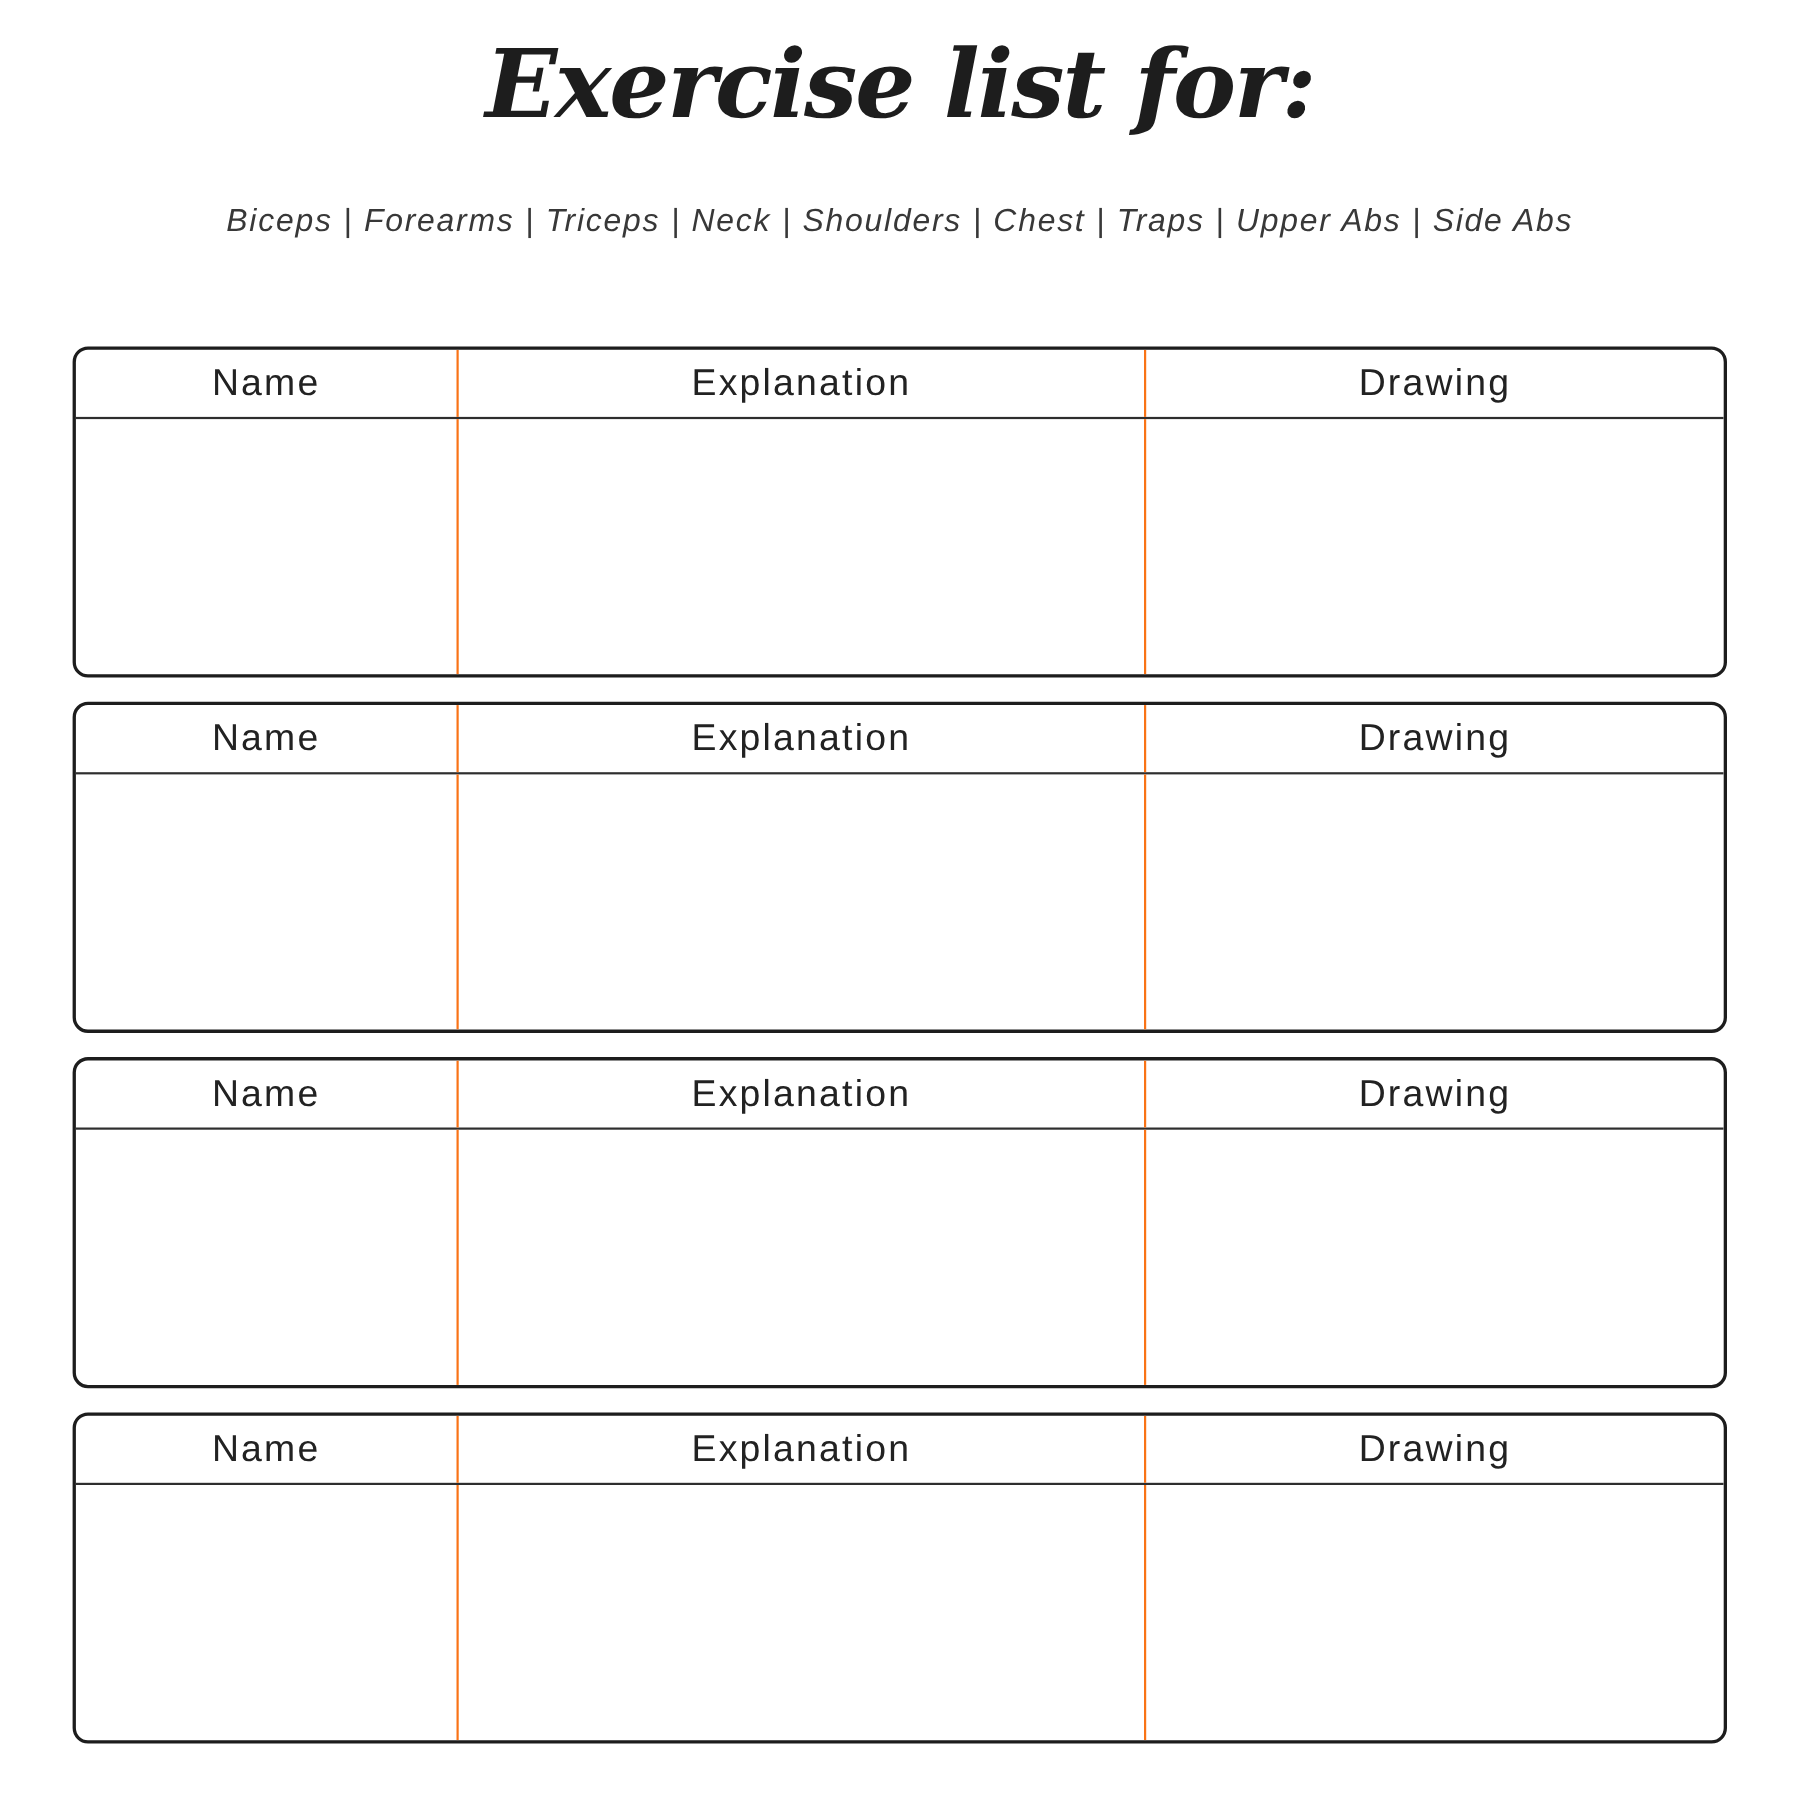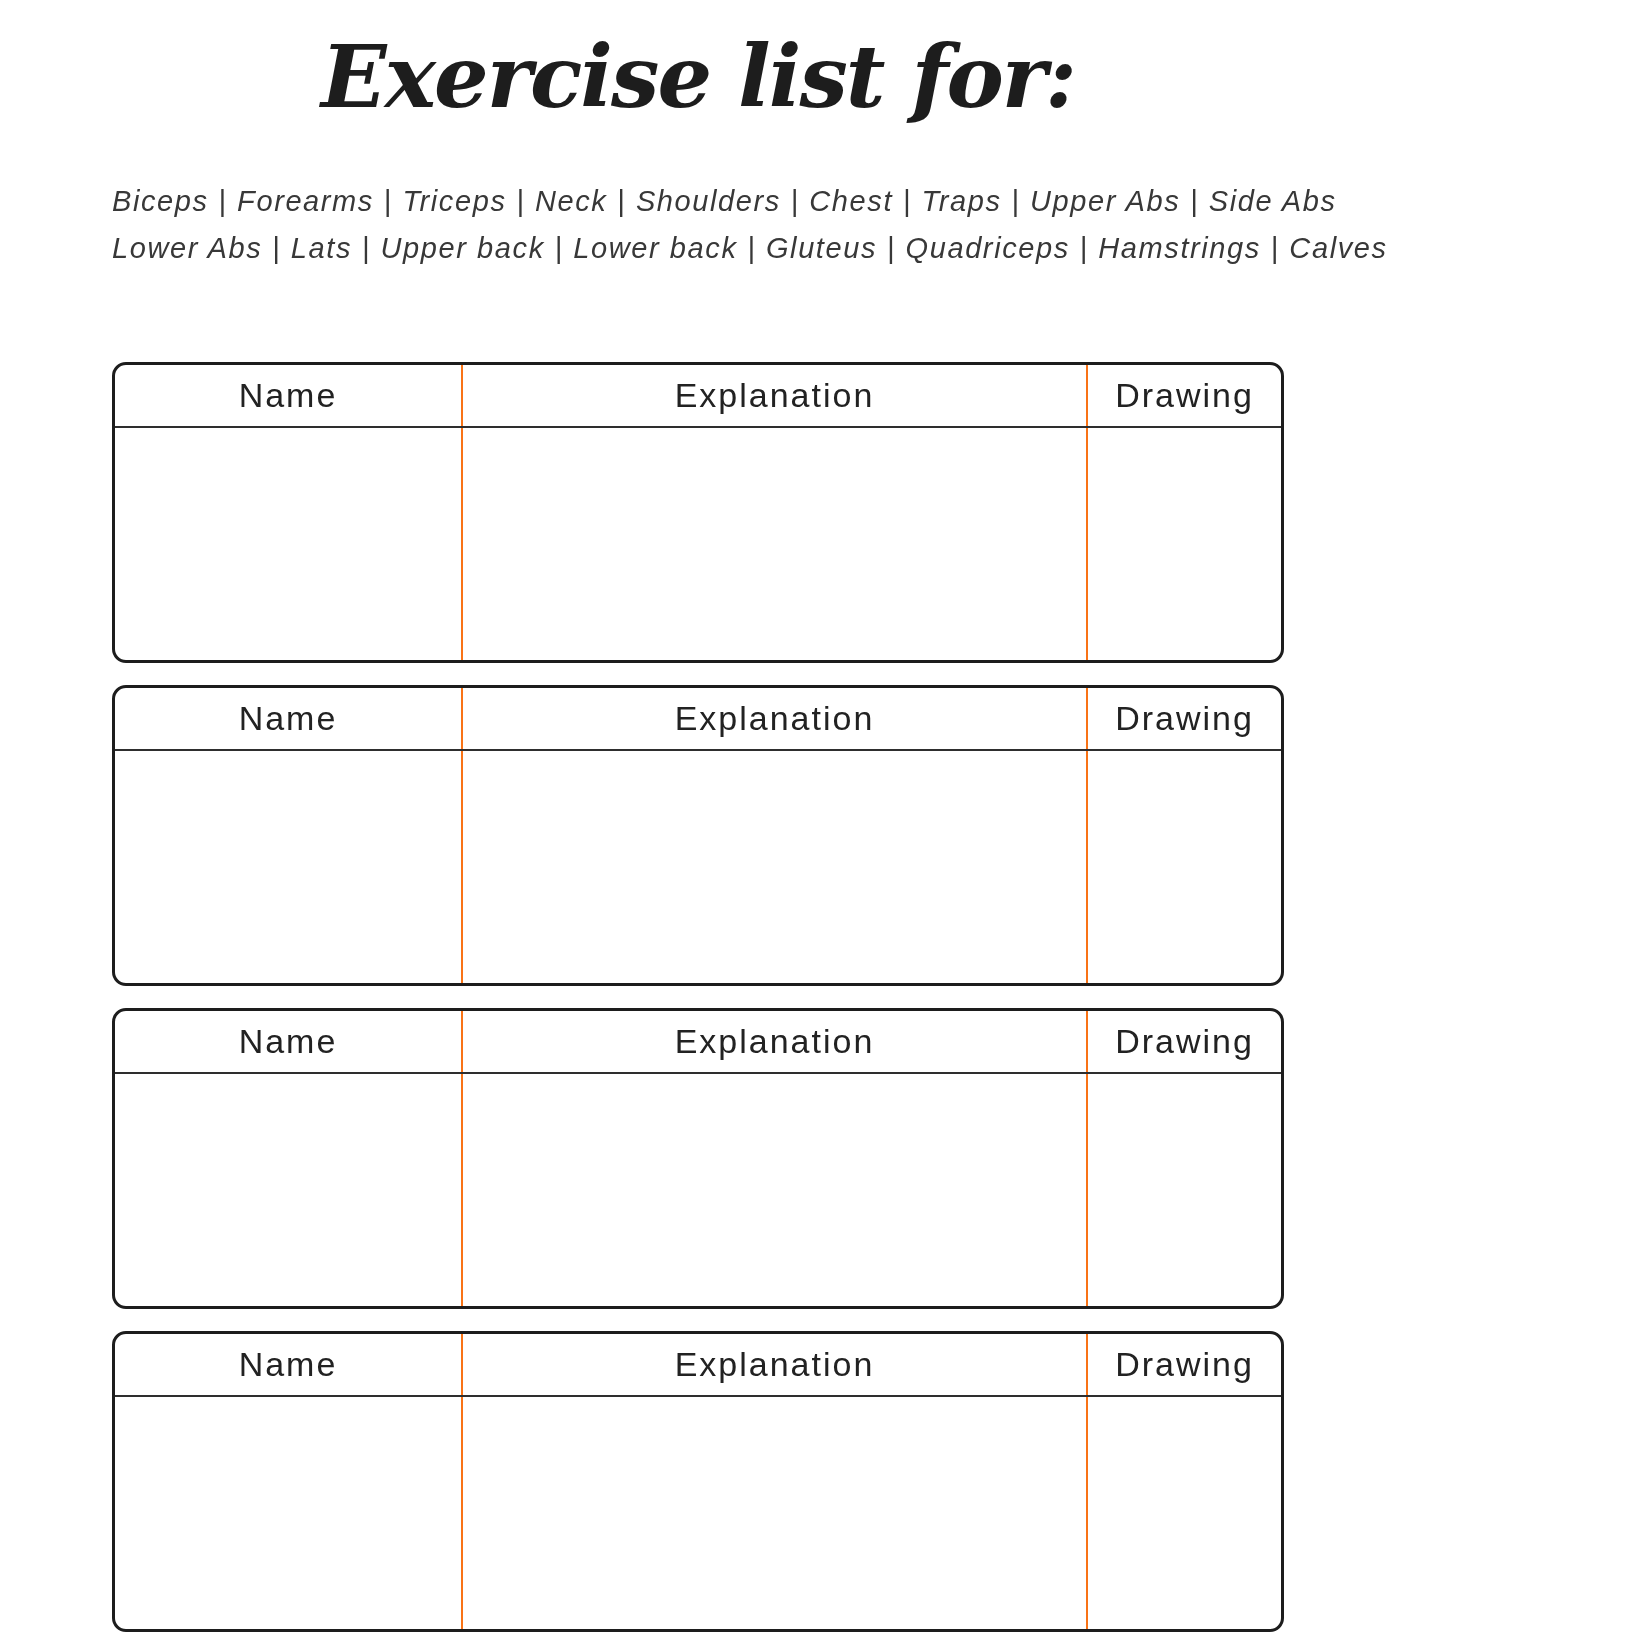--- a/index.html
+++ b/index.html
@@ -1,18 +1,18 @@
 <!DOCTYPE html>
 <html><head>
 <meta charset="utf-8">
 <style>
   * { margin:0; padding:0; box-sizing:border-box; }
   html, body { width:1648px; height:1648px; background:#ffffff; overflow:hidden; }
   body { font-family:"Liberation Sans", sans-serif; color:#2b2b2b; }
-  .content { width:1172px; margin-left:112px; }
+  .content { width:1504px; margin-left:66px; }
 
   .title {
     margin-top:10px;
     text-align:center;
     font-family:"DejaVu Serif", serif;
     font-style:italic;
     font-weight:700;
     font-size:86px;
     line-height:134px;
     color:#1d1d1d;
@@ -62,21 +62,20 @@
 </style>
 </head>
 <body>
 
 <div class="content">
 
   <h1 class="title">Exercise list for:</h1>
 
   <div class="muscles">
     <div class="line">Biceps  |  Forearms  |  Triceps  |  Neck  |  Shoulders  |  Chest  |  Traps  |  Upper Abs  |  Side Abs</div>
-    <div class="line">Lower Abs  |  Lats  |  Upper back  |  Lower back  |  Gluteus  |  Quadriceps  |  Hamstrings  |  Calves</div>
   </div>
 
   <div class="etable first">
     <div class="erow ehead">
       <div class="cell">
         <span class="hlabel">Name</span>
       </div>
       <div class="cell">
         <span class="hlabel">Explanation</span>
       </div>

